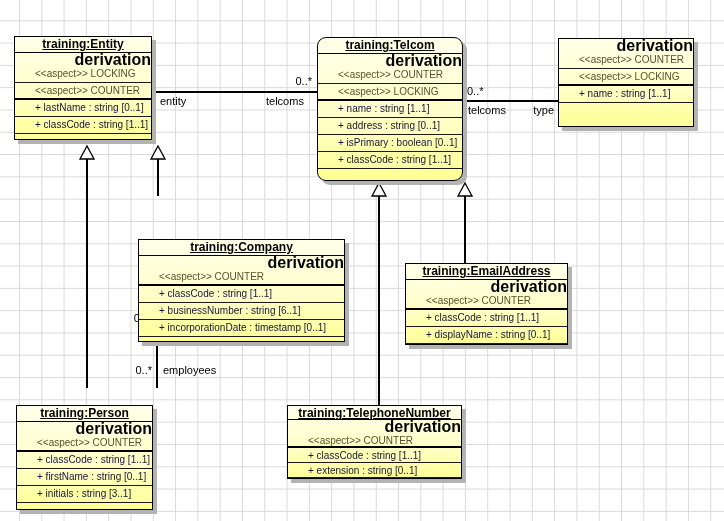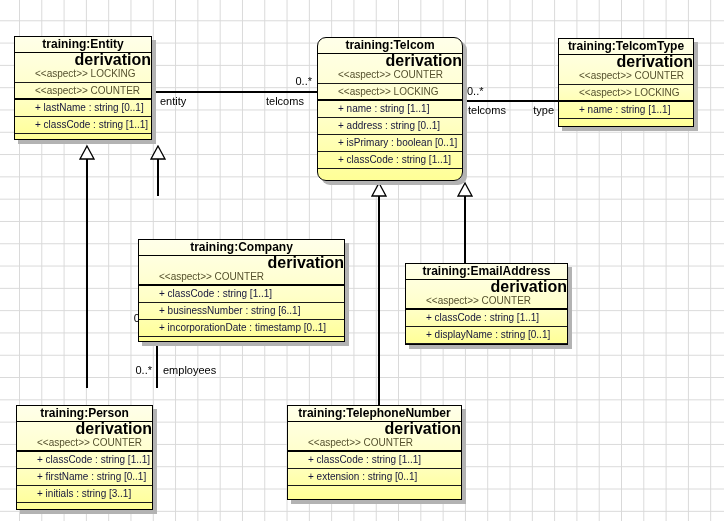--- a/index.html
+++ b/index.html
@@ -29,20 +29,21 @@
     background: linear-gradient(180deg, #ffffe9 0%, #ffffc9 55%, #ffff96 100%);
     box-shadow: 4px 4px 0 #b3b3b3;
     box-sizing: border-box;
     z-index: 3;
   }
   .uml-class .title {
     height: 15px; line-height: 15px;
     font-size: 12px; font-weight: bold; color: #000000;
     text-align: center; white-space: nowrap; overflow: hidden;
     border-bottom: 1.5px solid #000000;
+    text-decoration: underline;
   }
   .uml-class .subtitle {
     height: 13px; line-height: 13px;
     font-size: 16px; font-weight: bold; color: #000000;
     text-align: right;
   }
   .uml-class .row {
     height: 17px; line-height: 16px;
     font-size: 10px; white-space: nowrap; overflow: hidden;
     padding-left: 20px; box-sizing: border-box;
@@ -121,21 +122,20 @@
     <div class="row aspect">&lt;&lt;aspect&gt;&gt; COUNTER</div>
     <div class="row aspect last">&lt;&lt;aspect&gt;&gt; LOCKING</div>
     <div class="row attr">+ name : string [1..1]</div>
     <div class="row attr">+ address : string [0..1]</div>
     <div class="row attr">+ isPrimary : boolean [0..1]</div>
     <div class="row attr">+ classCode : string [1..1]</div>
     <div class="filler"></div>
   </div>
 
   <div class="uml-class" style="left:558px; top:38px; width:136px; height:89px;">
-    <div class="title">training:TelcomType</div>
     <div class="subtitle">derivation</div>
     <div class="row aspect">&lt;&lt;aspect&gt;&gt; COUNTER</div>
     <div class="row aspect last">&lt;&lt;aspect&gt;&gt; LOCKING</div>
     <div class="row attr">+ name : string [1..1]</div>
     <div class="filler"></div>
   </div>
 
   <div class="uml-class" style="left:138px; top:195px; width:207px; height:103px;margin-top:44px;">
     <div class="title">training:Company</div>
     <div class="subtitle">derivation</div>
@@ -158,21 +158,21 @@
   <div class="uml-class" style="left:16px; top:405px; width:137px; height:105px;">
     <div class="title">training:Person</div>
     <div class="subtitle">derivation</div>
     <div class="row aspect last">&lt;&lt;aspect&gt;&gt; COUNTER</div>
     <div class="row attr">+ classCode : string [1..1]</div>
     <div class="row attr">+ firstName : string [0..1]</div>
     <div class="row attr">+ initials : string [3..1]</div>
     <div class="filler"></div>
   </div>
 
-  <div class="uml-class" style="left:287px; top:405px; width:175px; height:95px;">
+  <div class="uml-class" style="left:287px; top:405px; width:175px; height:74px;">
     <div class="title">training:TelephoneNumber</div>
     <div class="subtitle">derivation</div>
     <div class="row aspect last">&lt;&lt;aspect&gt;&gt; COUNTER</div>
     <div class="row attr">+ classCode : string [1..1]</div>
     <div class="row attr">+ extension : string [0..1]</div>
     <div class="filler"></div>
   </div>
 
 </div>
 

